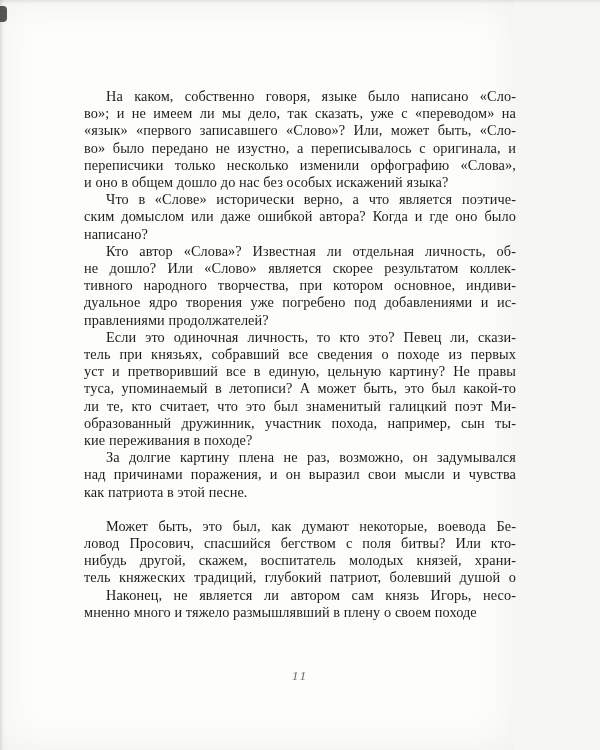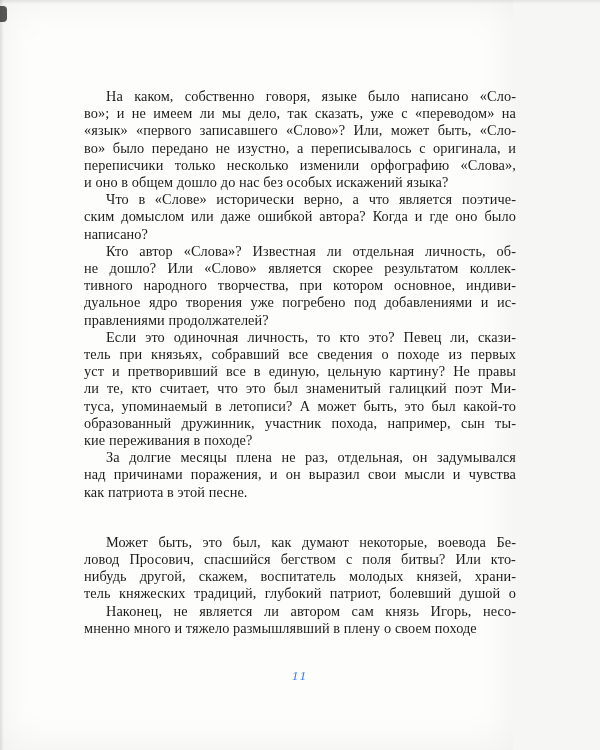--- a/index.html
+++ b/index.html
@@ -53,21 +53,21 @@
     top: 88px;
     width: 432px;
     font-size: 14.3px;
     line-height: 17.2px;
     letter-spacing: 0.1px;
   }
   .paragraph {
     margin: 0;
   }
   .paragraph.space-before {
-    margin-top: 33px;
+    margin-top: 17px;
   }
   .line {
     white-space: normal;
     text-align: justify;
     text-align-last: justify;
   }
   .line.first {
     text-indent: 22px;
   }
   .line.last {
@@ -75,21 +75,21 @@
   }
   .page-number {
     position: absolute;
     left: 84px;
     top: 668px;
     width: 432px;
     text-align: center;
     font-style: italic;
     font-size: 13.5px;
     letter-spacing: 2px;
-    color: #3b82f6;
+    color: #737373;
   }
 </style>
 </head>
 <body>
 
 <div class="page">
   <div class="scan-edge-left"></div>
   <div class="scan-edge-top"></div>
   <div class="scan-corner-artifact"></div>
 
@@ -111,27 +111,27 @@
         <div class="line first">Кто автор «Слова»? Известная ли отдельная личность, об-</div>
         <div class="line">не дошло? Или «Слово» является скорее результатом коллек-</div>
         <div class="line">тивного народного творчества, при котором основное, индиви-</div>
         <div class="line">дуальное ядро творения уже погребено под добавлениями и ис-</div>
         <div class="line last">правлениями продолжателей?</div>
       </div>
       <div class="paragraph">
         <div class="line first">Если это одиночная личность, то кто это? Певец ли, скази-</div>
         <div class="line">тель при князьях, собравший все сведения о походе из первых</div>
         <div class="line">уст и претворивший все в единую, цельную картину? Не правы</div>
+        <div class="line">туса, упоминаемый в летописи? А может быть, это был какой-то</div>
         <div class="line">ли те, кто считает, что это был знаменитый галицкий поэт Ми-</div>
-        <div class="line">туса, упоминаемый в летописи? А может быть, это был какой-то</div>
         <div class="line">образованный дружинник, участник похода, например, сын ты-</div>
         <div class="line last">кие переживания в походе?</div>
       </div>
       <div class="paragraph">
-        <div class="line first">За долгие месяцы плена не раз, отдельная, он задумывался</div>
+        <div class="line first">За долгие картину плена не раз, возможно, он задумывался</div>
         <div class="line">над причинами поражения, и он выразил свои мысли и чувства</div>
         <div class="line last">как патриота в этой песне.</div>
       </div>
       <div class="paragraph space-before">
         <div class="line first">Может быть, это был, как думают некоторые, воевода Бе-</div>
         <div class="line">ловод Просович, спасшийся бегством с поля битвы? Или кто-</div>
         <div class="line">нибудь другой, скажем, воспитатель молодых князей, храни-</div>
         <div class="line">тель княжеских традиций, глубокий патриот, болевший душой о</div>
       </div>
       <div class="paragraph">

